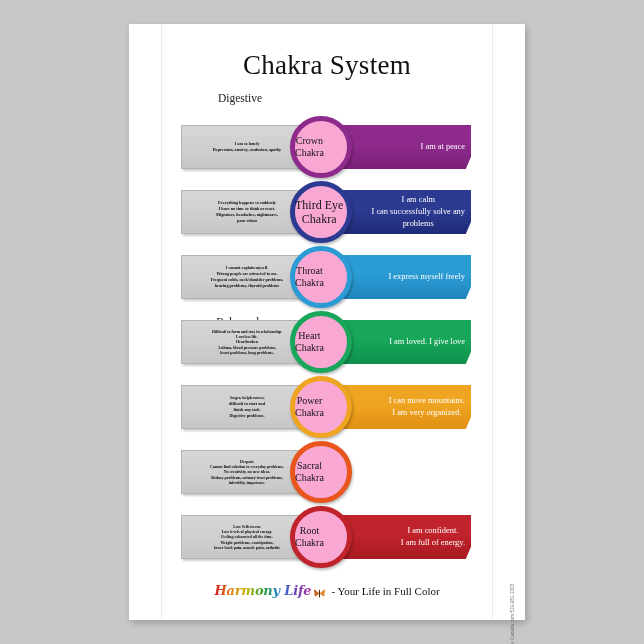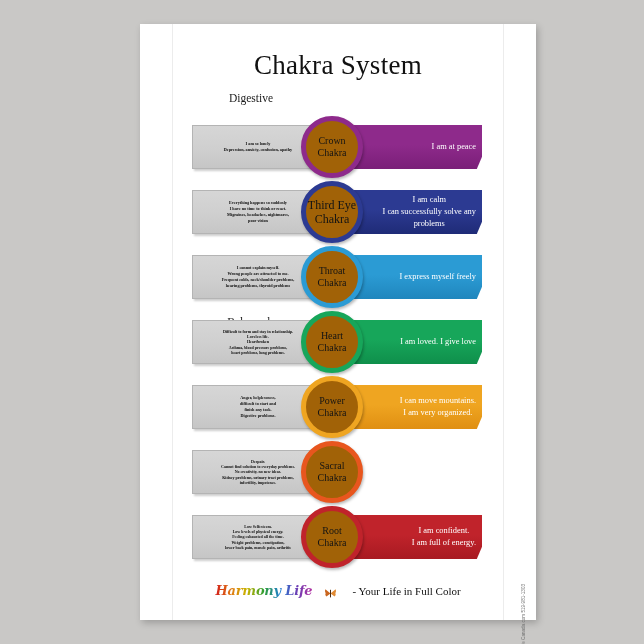--- a/index.html
+++ b/index.html
@@ -5,21 +5,21 @@
   html,body{margin:0;padding:0;}
   body{
     width:644px;height:644px;overflow:hidden;
     background:#c9c8c6;
     font-family:"Liberation Serif", serif;
   }
   .stage{position:relative;width:644px;height:644px;}
 
   
   .poster{
-    position:absolute;left:140px;top:24px;width:396px;height:596px;
+    position:absolute;left:129px;top:24px;width:396px;height:596px;
     background:#ffffff;
     box-shadow:2px 3px 7px rgba(0,0,0,.22);
   }
   
   .guide{position:absolute;top:0;bottom:0;width:1px;background:#ececec;}
   .guide.left{left:32px;}
   .guide.right{right:32px;}
 
   .title{
     position:absolute;left:0;right:0;top:26px;text-align:center;
@@ -59,37 +59,37 @@
     clip-path:polygon(0 0,100% 0,100% 72%,96% 100%,0 100%);
   }
   .bal span{
     color:#fff;font-size:8.4px;line-height:1.45;text-align:center;
     display:block;padding:0 6px;
   }
 
   
   .circle{
     position:absolute;left:161px;top:0px;width:62px;height:62px;
-    border-radius:50%;background:#a16207;
+    border-radius:50%;background:#f9a8d4;
     box-sizing:border-box;
-    display:flex;align-items:center;justify-content:center;
+    display:flex;align-items:center;
     box-shadow:1px 2px 3px rgba(0,0,0,.28);
     z-index:5;
     font-family:Liberation Serif, serif;
   }
   .circle b{
     font-weight:normal;color:#141414;font-size:10px;line-height:1.18;
     text-align:center;display:block;
   }
   .circle b.small{font-size:12px;}
 
   
   .footer{
     position:absolute;left:0;right:0;bottom:22px;
-    display:flex;align-items:center;justify-content:center;gap:12px;
+    display:flex;align-items:center;justify-content:center;gap:2px;
   }
   .logo{
     font-family:"DejaVu Serif", serif;
     font-style:italic;font-weight:bold;font-size:13px;
     background:linear-gradient(90deg,#d11a1a 0%,#e07b12 17%,#c9b400 33%,#2f9e2f 50%,#1f7fd0 67%,#6a3fb5 84%,#b02fa0 100%);
     -webkit-background-clip:text;background-clip:text;color:transparent;
     letter-spacing:-.2px;
   }
   .bfly{position:relative;width:13px;height:11px;margin:0 3px 0 0;}
   .tag{font-size:11px;color:#111;}

